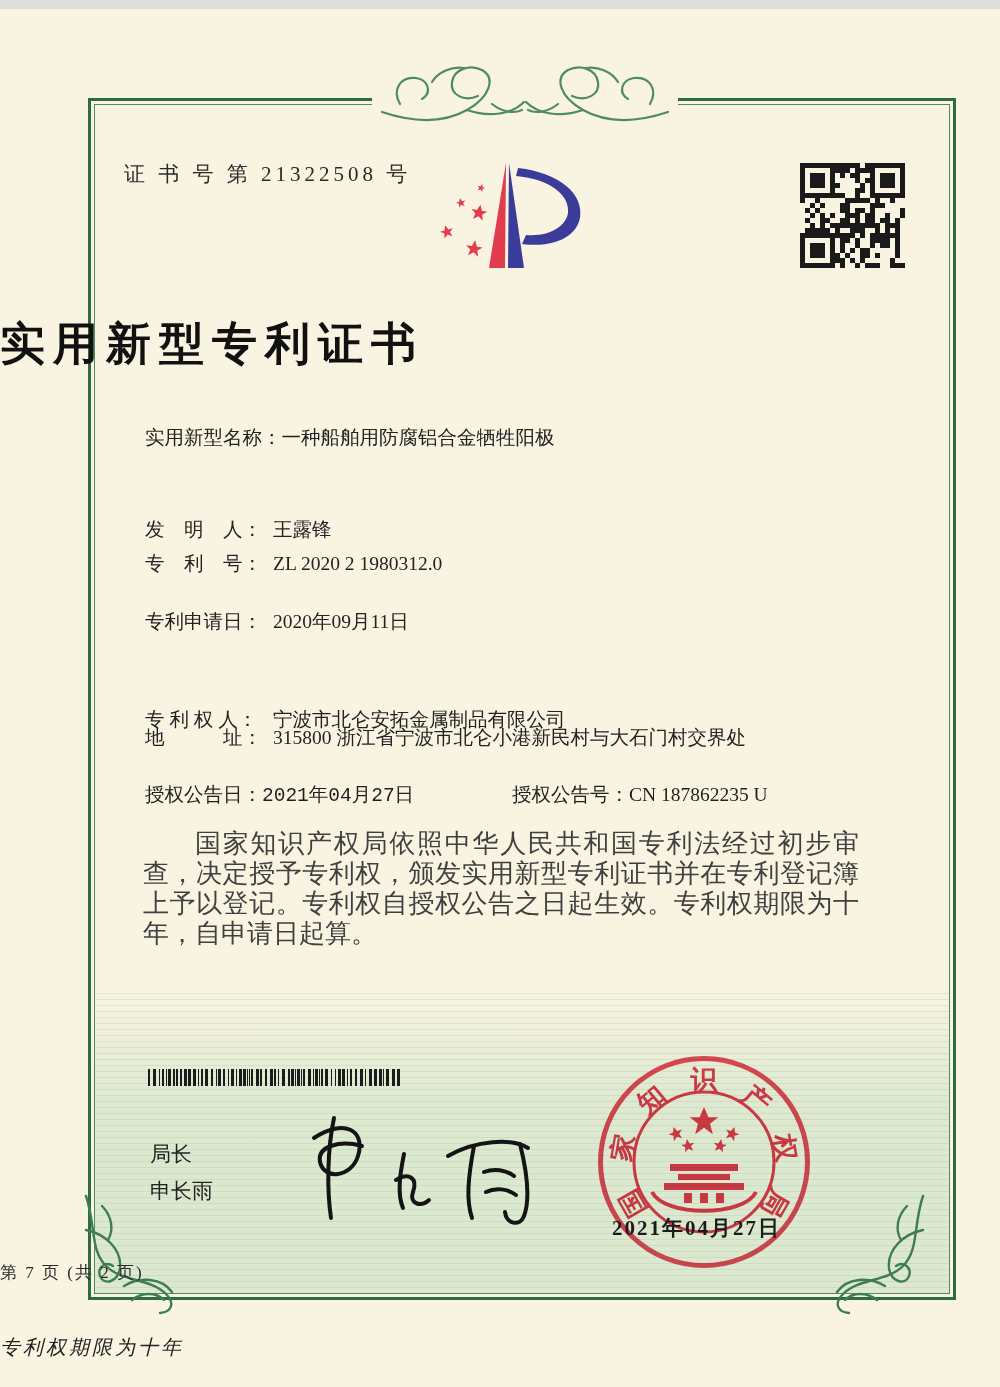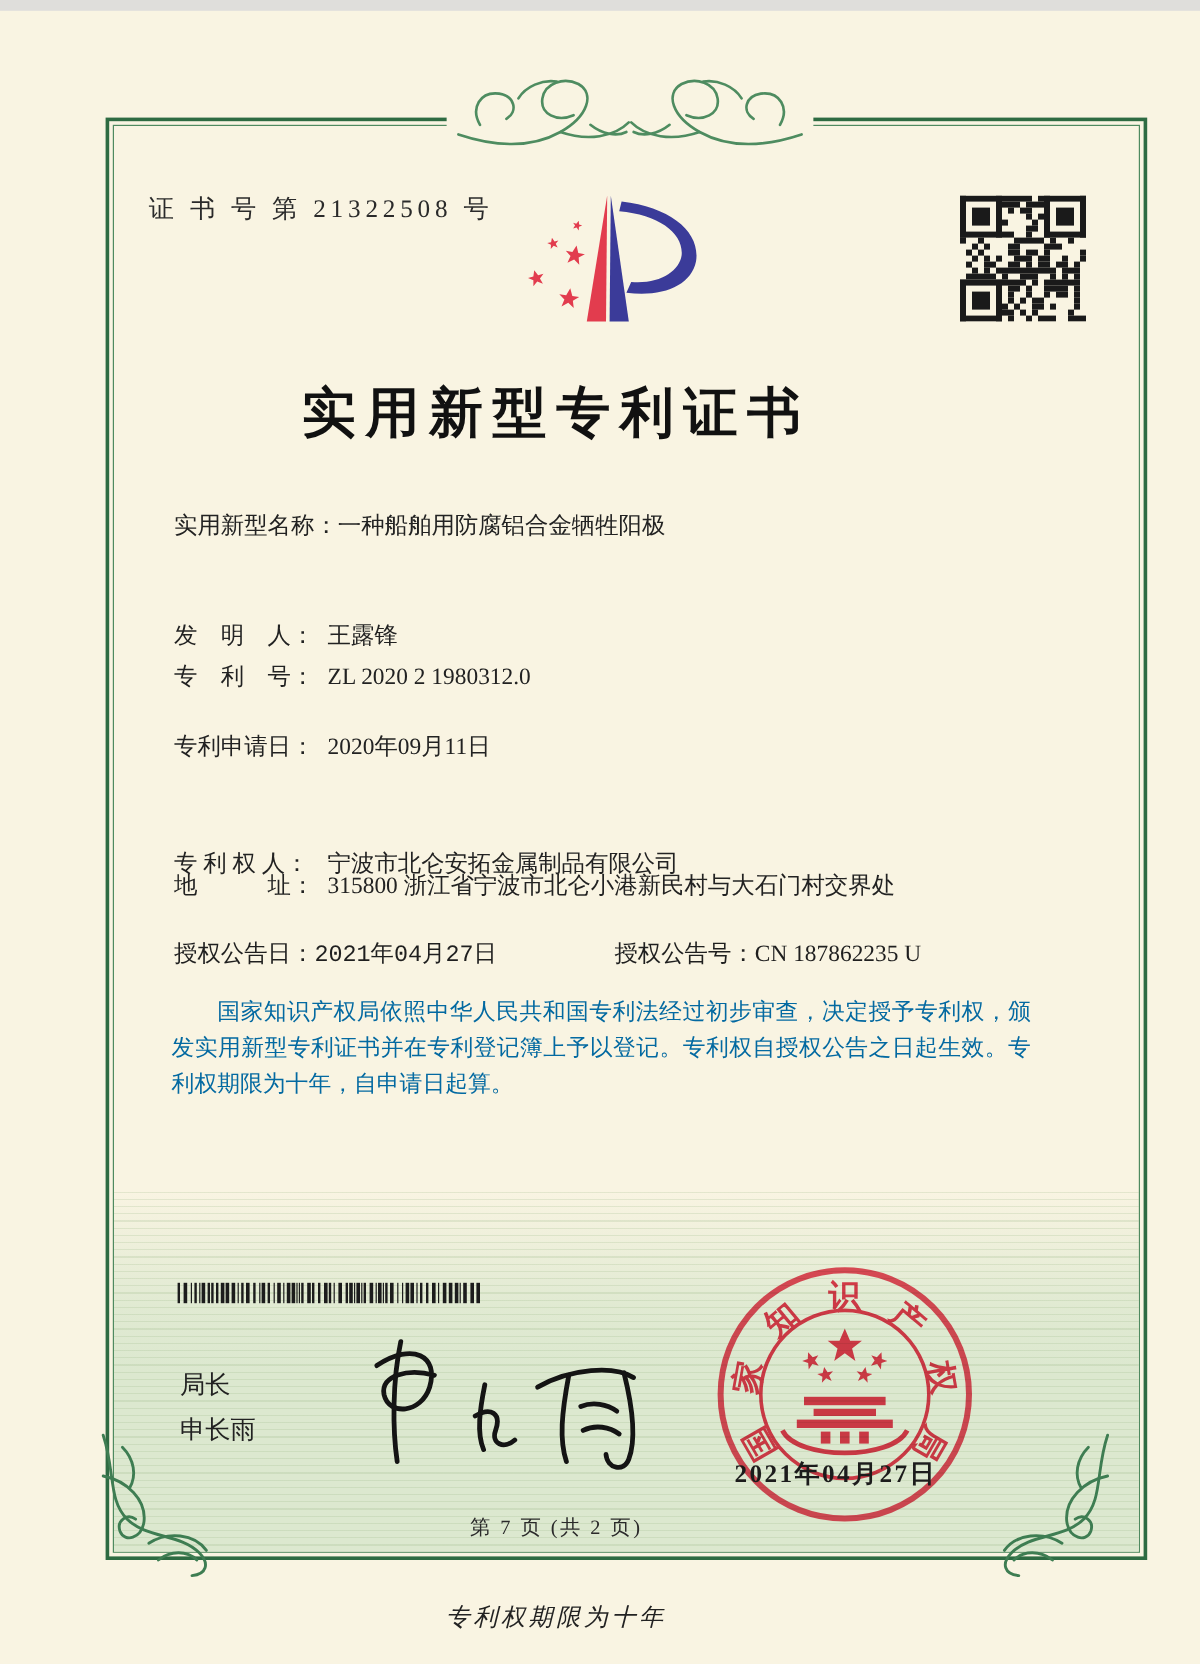--- a/index.html
+++ b/index.html
@@ -22,31 +22,31 @@
   }
   
   .green-zone{
     position:absolute;left:4px;right:4px;bottom:4px;height:300px;
     background:
       repeating-linear-gradient(to bottom, rgba(150,180,130,0.22) 0 1px, rgba(0,0,0,0) 1px 6px),
       linear-gradient(to bottom, rgba(220,232,207,0) 0px, rgba(220,232,207,0.85) 95px, #dce8cf 150px);
   }
 
   .abs{position:absolute;}
-  .centered{left:0;width:927px;text-align:center;}
+  .centered{left:0;width:927px;}
 
   .cert-no{left:124px;top:160px;font-size:21px;letter-spacing:4px;color:#2a2a2a;}
   .title{top:314px;font-size:45px;font-weight:bold;letter-spacing:8px;color:#111;}
 
   .field-row{left:145px;width:720px;font-size:19.5px;color:#222;}
   .field-label{display:inline-block;min-width:128px;}
   .grant-date{left:145px;top:781px;font-size:19.5px;font-family:Liberation Mono, monospace;}
   .grant-no{left:512px;top:781px;font-size:19.5px;}
 
-  .paragraphs{left:143px;top:829px;width:716px;font-size:19px;line-height:30px;text-align:justify;color:#0369a1;}
+  .paragraphs{left:143px;top:829px;width:716px;font-size:26px;line-height:30px;text-align:justify;color:#404040;}
   .paragraphs p{margin:0;text-indent:2em;}
 
   .barcode{left:148px;top:1069px;width:252px;height:17px;font-size:0;}
   .barcode span{display:inline-block;height:17px;background:#1c1c1c;vertical-align:top;}
   .barcode i{display:inline-block;height:17px;vertical-align:top;}
 
   .director-title{left:150px;top:1140px;font-size:21px;font-family:"Liberation Sans","DejaVu Sans",sans-serif;color:#222;}
   .director-name{left:150px;top:1177px;font-size:21px;font-family:"Liberation Sans","DejaVu Sans",sans-serif;color:#222;}
 
   .signature{left:296px;top:1096px;}

